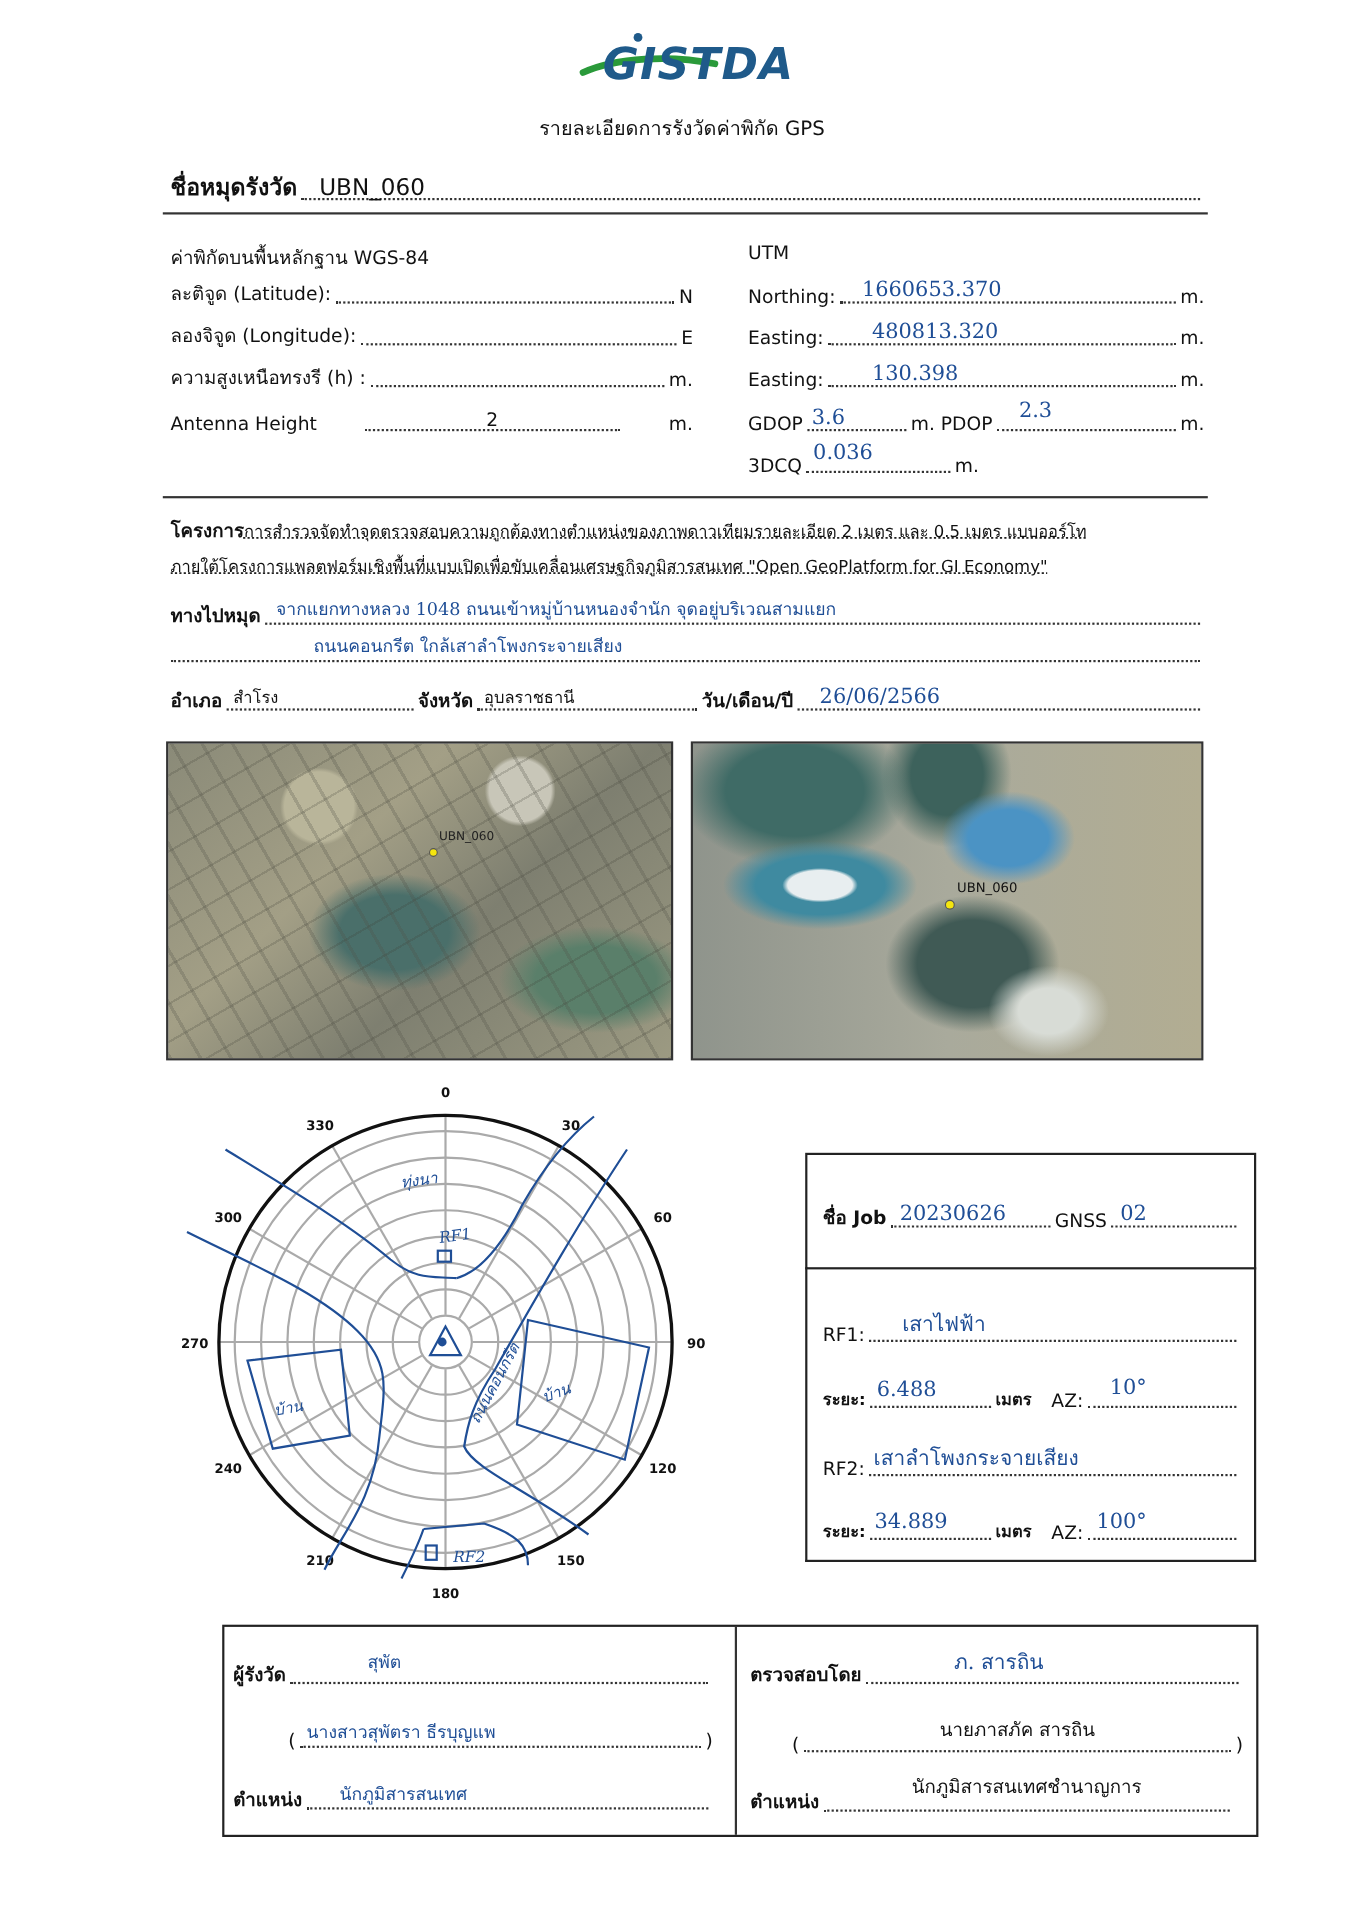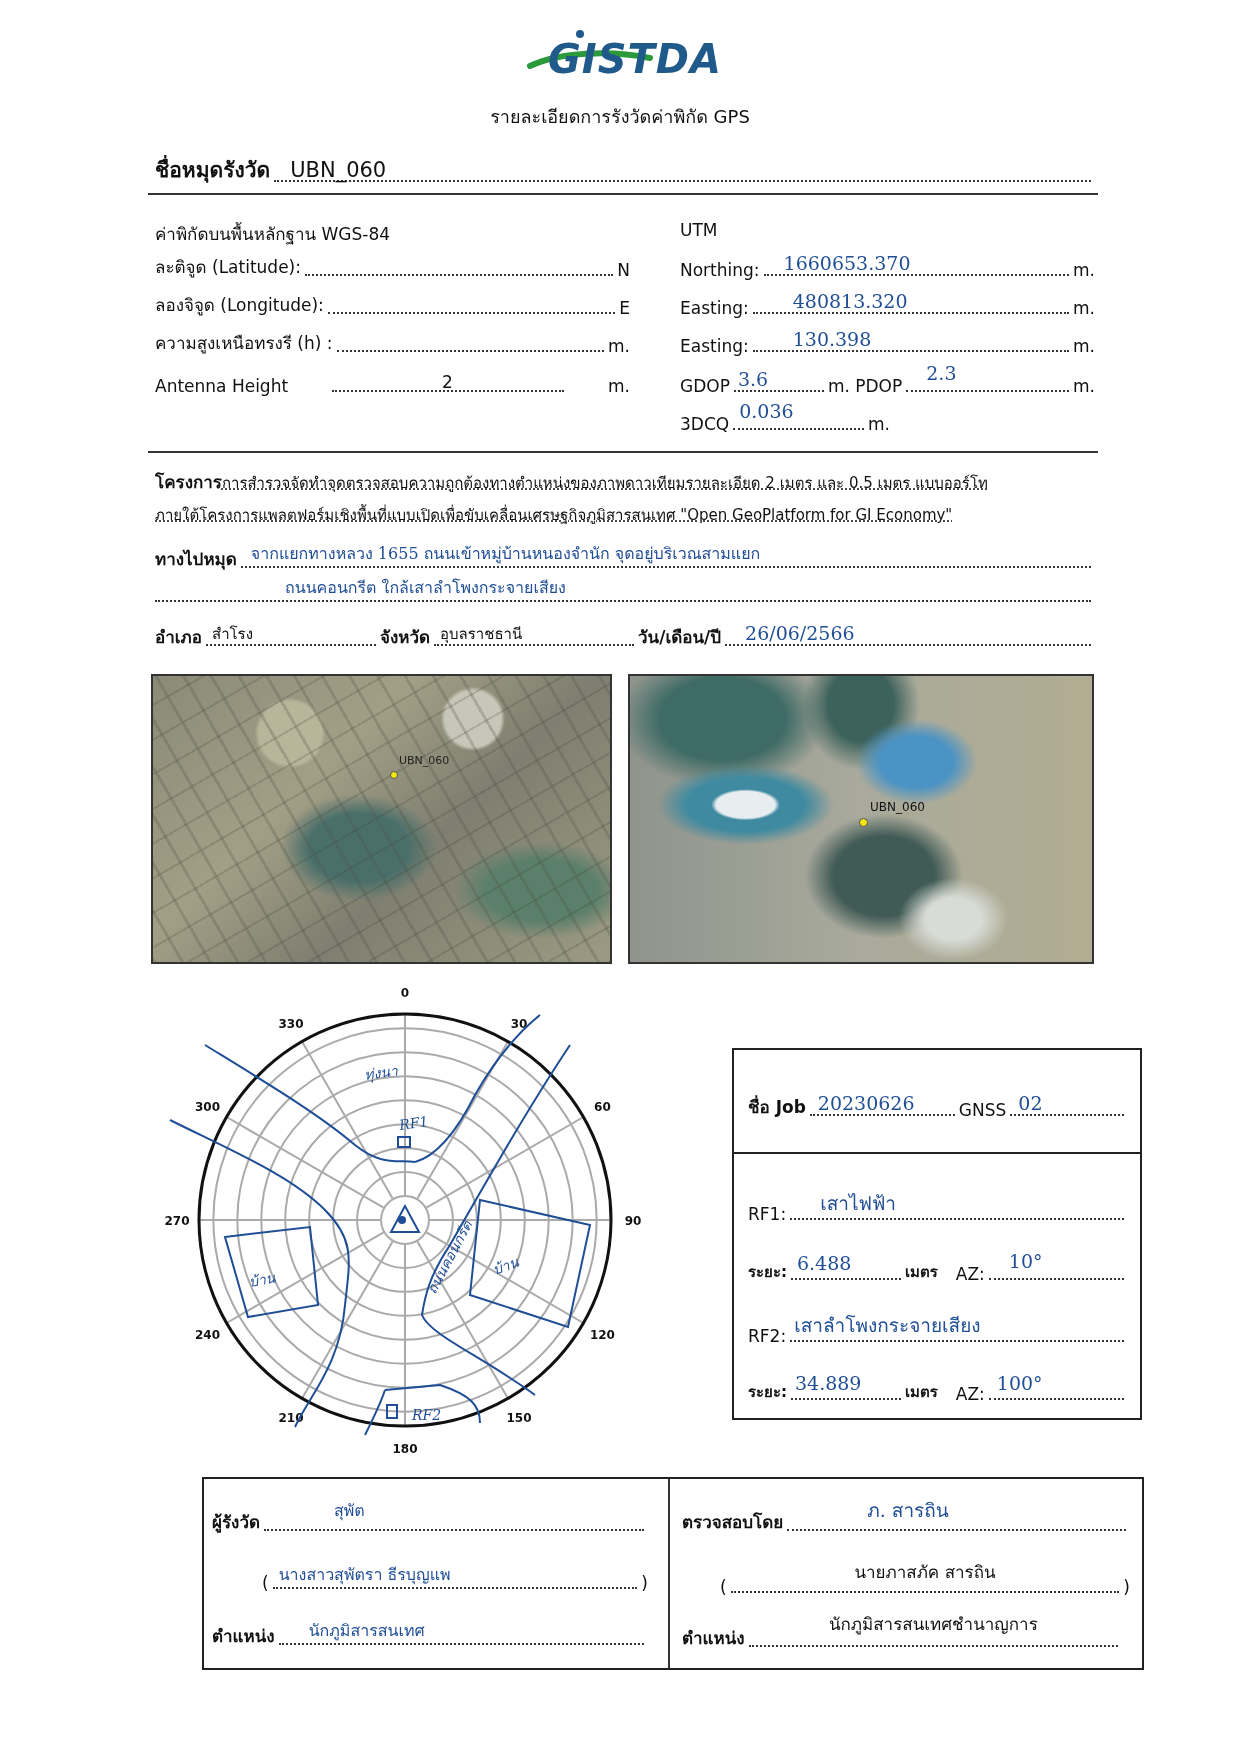--- a/index.html
+++ b/index.html
@@ -119,21 +119,21 @@
     <span class="lbl bold">โครงการ</span><span class="underline-text">การสำรวจจัดทำจุดตรวจสอบความถูกต้องทางตำแหน่งของภาพดาวเทียมรายละเอียด 2 เมตร และ 0.5 เมตร แบบออร์โท</span>
   </div>
   <div style="white-space:nowrap; overflow:hidden; margin-top:8px;">
     <span class="underline-text">ภายใต้โครงการแพลตฟอร์มเชิงพื้นที่แบบเปิดเพื่อขับเคลื่อนเศรษฐกิจภูมิสารสนเทศ "Open GeoPlatform for GI Economy"</span>
   </div>
 </div>
 
 <div class="field" style="left:155px; top:546px; width:940px; height:26px;">
   <span class="lbl bold">ทางไปหมุด</span>
   <div class="fill">
-      <span class="hand hand-sm" style="left:10px;">จากแยกทางหลวง 1655 ถนนเข้าหมู่บ้านหนองจำนัก จุดอยู่บริเวณสามแยก</span>
+      <span class="hand hand-sm" style="left:10px;">จากแยกทางหลวง 1048 ถนนเข้าหมู่บ้านหนองจำนัก จุดอยู่บริเวณสามแยก</span>
     </div>
 </div>
 <div class="field" style="left:155px; top:580px; width:940px; height:26px;">
   <div class="fill" style="margin-left:0;">
       <span class="hand hand-sm" style="left:130px;">ถนนคอนกรีต ใกล้เสาลำโพงกระจายเสียง</span>
     </div>
 </div>
 
 <div class="field" style="left:155px; top:624px; width:940px; height:26px;">
   <span class="lbl bold">อำเภอ</span>

